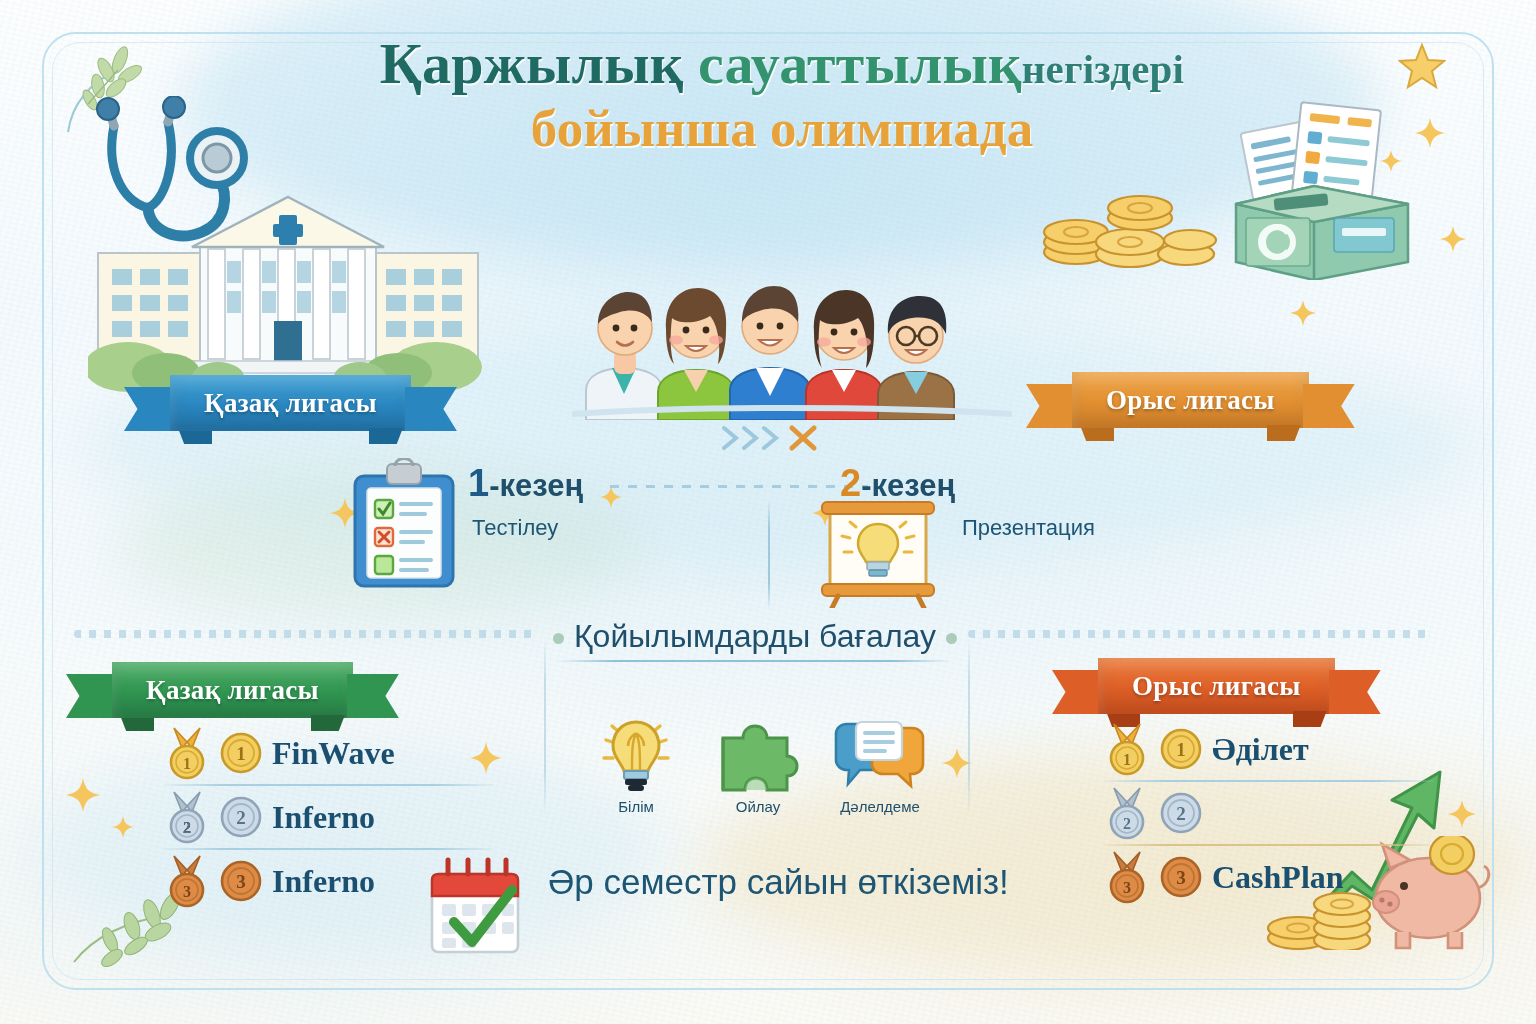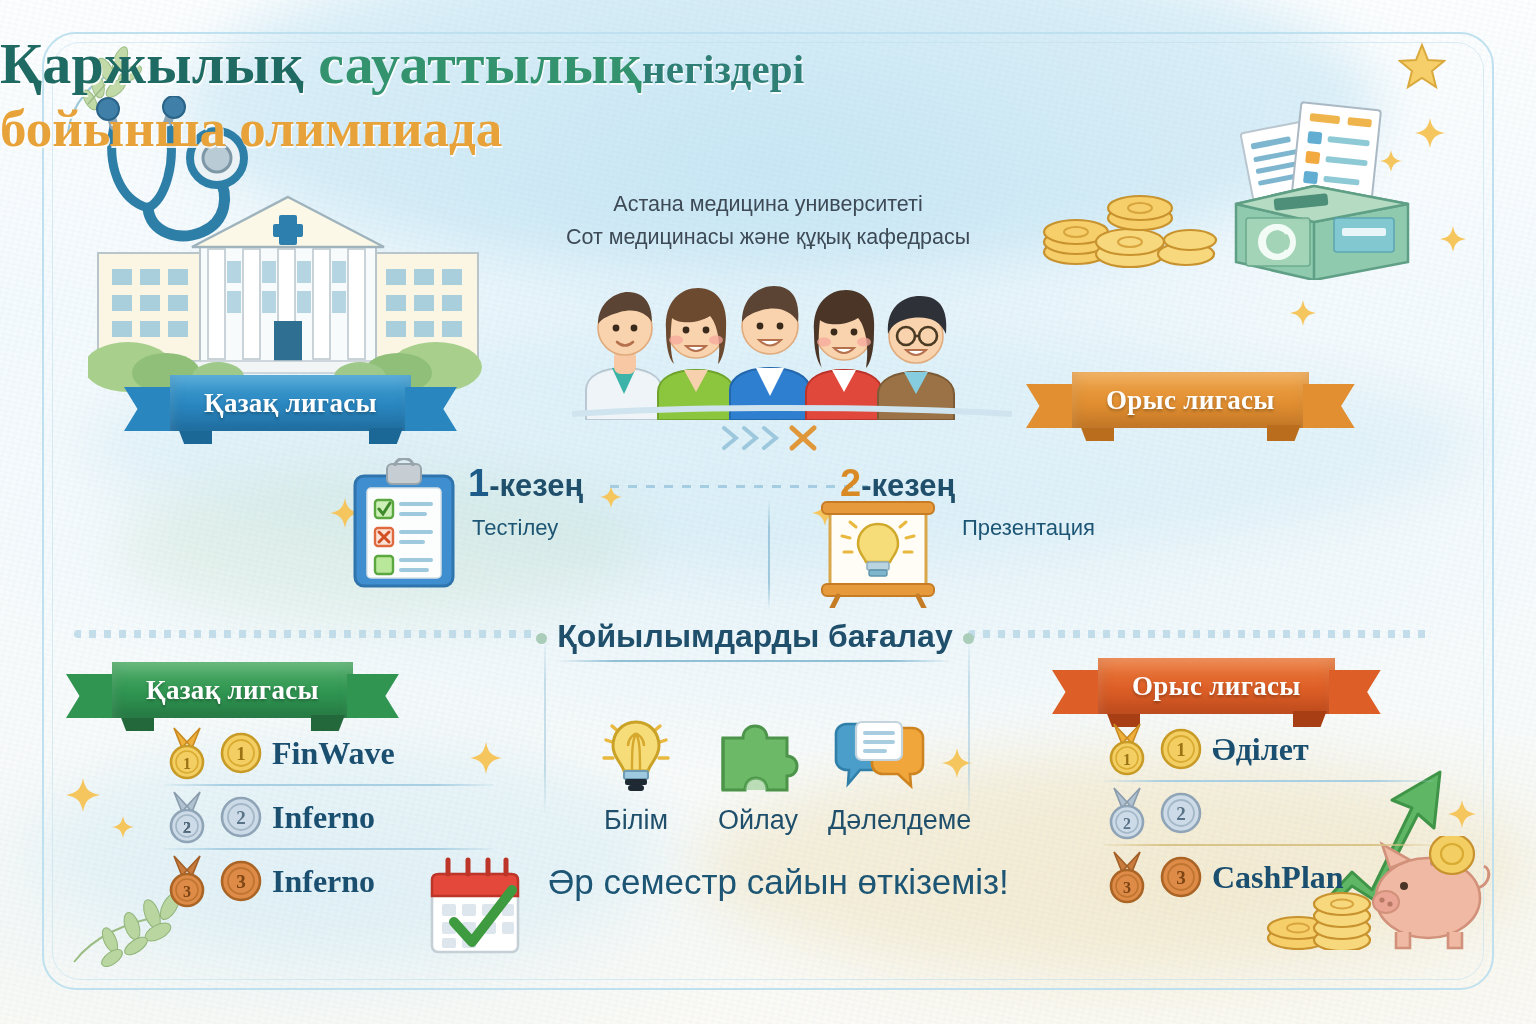--- a/index.html
+++ b/index.html
@@ -33,21 +33,21 @@
   .frame {
     position:absolute; left:42px; top:32px; right:42px; bottom:34px;
     border:2.5px solid #bfe0ee; border-radius:34px; z-index:4; pointer-events:none;
   }
   .frame-inner{
     position:absolute; left:52px; top:42px; right:52px; bottom:44px;
     border:1px solid rgba(190,222,236,.55); border-radius:28px; z-index:4; pointer-events:none;
   }
 
   
-  .title-block{ position:absolute; left:0; right:0; top:34px; text-align:left; z-index:14; }
+  .title-block{ position:absolute; left:0; right:0; top:34px; text-align:center; z-index:14;padding-left:28px; }
   .title-line1{
     font-family:"Liberation Serif", serif;
     font-size:58px; font-weight:bold; letter-spacing:.2px; line-height:1.05;
     text-shadow: 1px 2px 0 rgba(255,255,255,.85);
   }
   .t-w1{ color:#1f6b63; }
   .t-w2{ color:#34936f; }
   .t-w3{ color:#2f7f76; font-size:41px; }
   .title-line2{
     font-family:"Liberation Serif", serif;
@@ -106,26 +106,26 @@
   .stage-label .suffix{ color:#1f4f6b; font-weight:bold; }
   .stage-name{ position:absolute; z-index:14; font-size:22px; color:#1d5574; font-family:"Liberation Sans", sans-serif; }
   .v-divider{ position:absolute; width:2px; background:linear-gradient(180deg,rgba(150,195,215,0),#9fc8dc 25%,#9fc8dc 75%,rgba(150,195,215,0)); z-index:8; }
   .dash-line{ position:absolute; height:3px; z-index:8;
     background:repeating-linear-gradient(90deg,#9cc7dd 0 9px,rgba(0,0,0,0) 9px 18px); opacity:.85; }
   .dot-line{ position:absolute; height:8px; z-index:8;
     background:repeating-linear-gradient(90deg,#b7d6e6 0 7px,rgba(0,0,0,0) 7px 15px);
     border-radius:4px; opacity:.8; }
 
   
-  .eval-title{ position:absolute; z-index:14; text-align:center; font-size:32px; color:#1f4f6b; font-weight:bold; }
+  .eval-title{ position:absolute; z-index:14; text-align:center; font-size:32px; color:#1f4f6b; font-weight:normal; }
   .eval-sub{ position:absolute; z-index:14; text-align:center; font-size:29px; color:#2a5a74; }
   .eval-sub b{ color:#13425e; font-weight:bold; font-size:31px; }
   .crit-row{ position:absolute; z-index:14; display:flex; gap:18px; align-items:flex-end; }
   .crit{ width:104px; text-align:center; }
-  .crit .lbl{ margin-top:7px; font-size:27px; color:#1f4f6b; }
+  .crit .lbl{ margin-top:0; font-size:15px; color:#1f4f6b; }
 
   
   .winners{ position:absolute; z-index:14; }
   .wrow{ display:flex; align-items:center; height:62px; gap:9px; }
   .wrow .name{ font-family:"Liberation Serif", serif; font-weight:bold; font-size:32px; color:#1b4f70; }
   .wsep{ height:2px; background:linear-gradient(90deg,rgba(160,200,220,.1),#a9cfe2 18%,#a9cfe2 82%,rgba(160,200,220,.1)); }
   .wsep.gold{ background:linear-gradient(90deg,rgba(212,180,110,.1),#d9c489 18%,#d9c489 82%,rgba(212,180,110,.1)); }
 
   
   .footer-text{ position:absolute; z-index:14; font-size:35px; color:#1d5574; }
@@ -357,24 +357,20 @@
   </svg>
 
   <div class="title-block">
     <div class="title-line1">
       <span class="t-w1">Қаржылық</span>
       <span class="t-w2">сауаттылық</span><span class="t-w3">негіздері</span>
     </div>
     <div class="title-line2">бойынша олимпиада</div>
   </div>
 
-  <div class="subtitle">
-    <div>Астана медицина университеті</div>
-    <div>Сот медицинасы және құқық кафедрасы</div>
-  </div>
 
   <svg style="position:absolute;left:572px;top:268px;z-index:10;" width="440" height="152" viewBox="0 0 440 152">
 
     <g>
       <path d="M14 152 L14 122 C14 108 30 100 52 100 C74 100 90 108 90 122 L90 152 Z" fill="#eef4f7" stroke="#b9c8d2" stroke-width="2"></path>
       <path d="M40 100 L52 126 L64 100 Z" fill="#3bb3a8"></path>
       <rect x="42" y="82" width="22" height="24" rx="7" fill="#f7c8a3"></rect>
       <circle cx="53" cy="60" r="27" fill="#f9d3ad" stroke="#e0ab7d" stroke-width="1.6"></circle>
       <path d="M26 56 C26 34 44 24 56 24 C74 24 80 38 80 54 C74 44 62 40 48 44 C38 47 30 50 26 56 Z" fill="#5b4433"></path>
       <circle cx="44" cy="60" r="3.4" fill="#3a2a1c"></circle>

